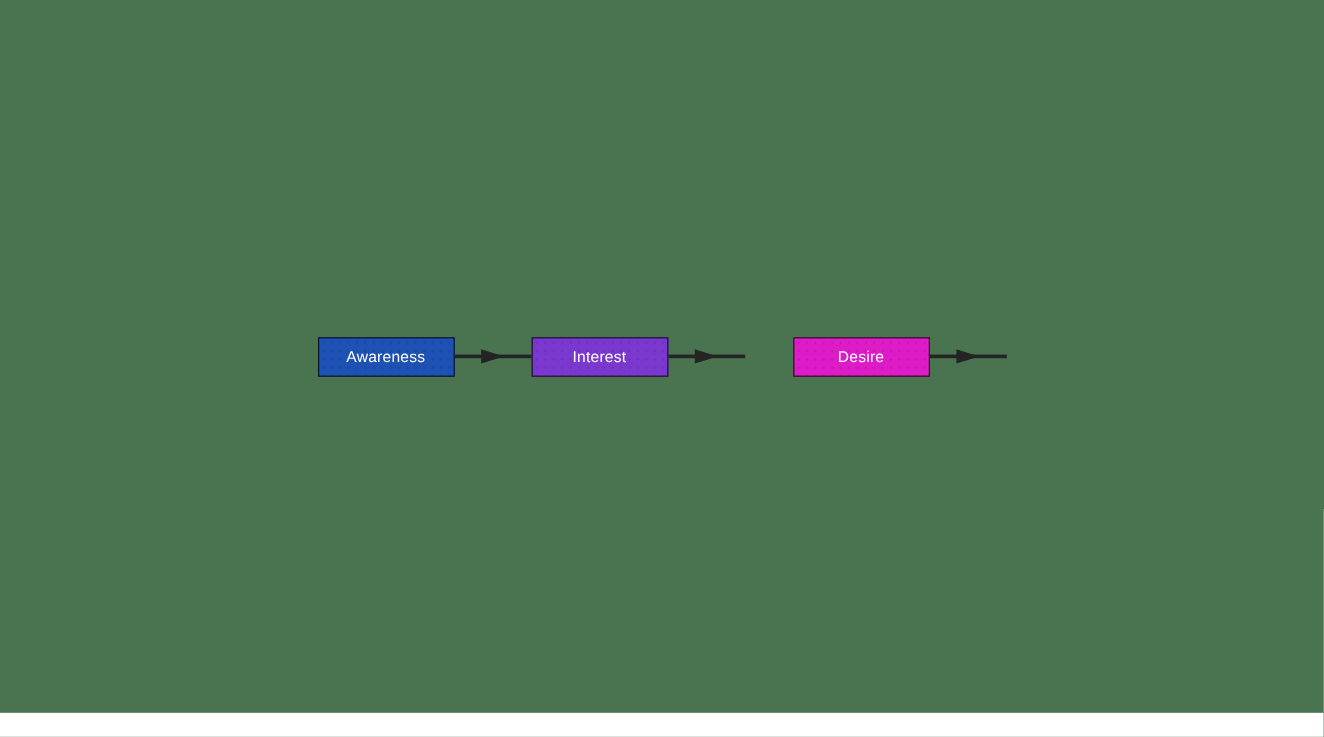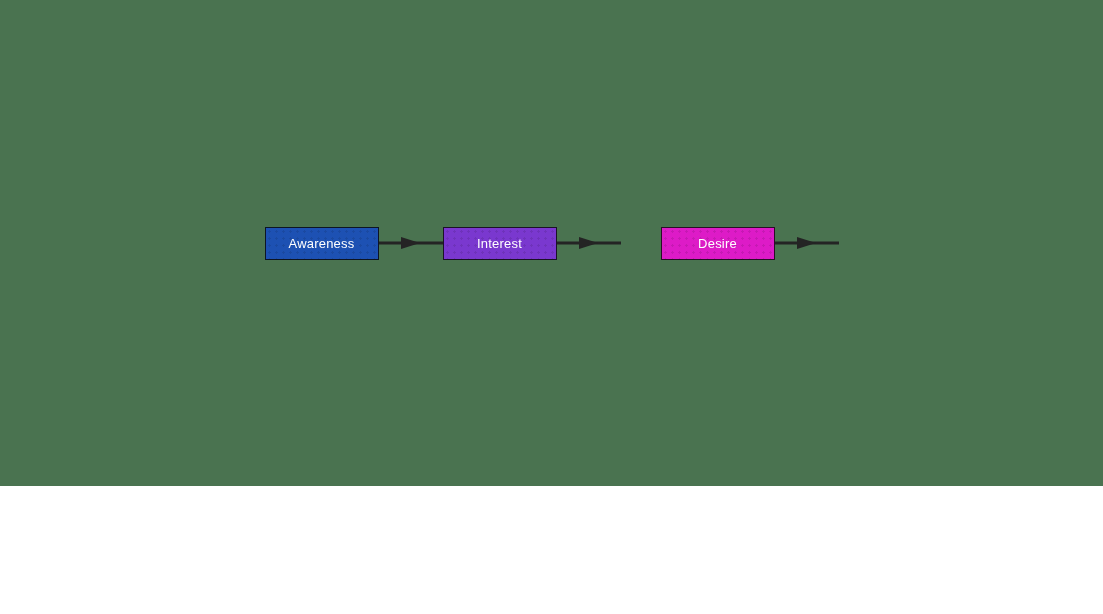--- a/index.html
+++ b/index.html
@@ -1,21 +1,21 @@
 <!DOCTYPE html>
 <html><head>
 <meta charset="utf-8">
 <style>
   html, body {
     margin: 0;
     padding: 0;
   }
   #canvas {
     width: 1103px;
-    height: 486px;
+    height: 594px;
     position: relative;
     display: flex;
     align-items: center;
     justify-content: center;
     font-family: "Liberation Sans", sans-serif;
     overflow: hidden;
   }
   .flow-row {
     display: flex;
     align-items: center;

